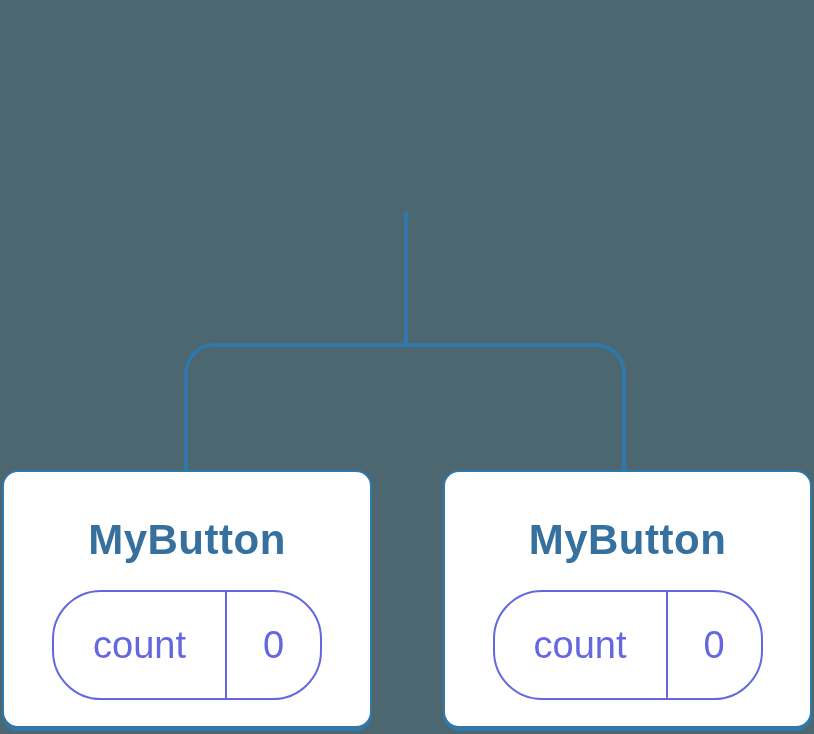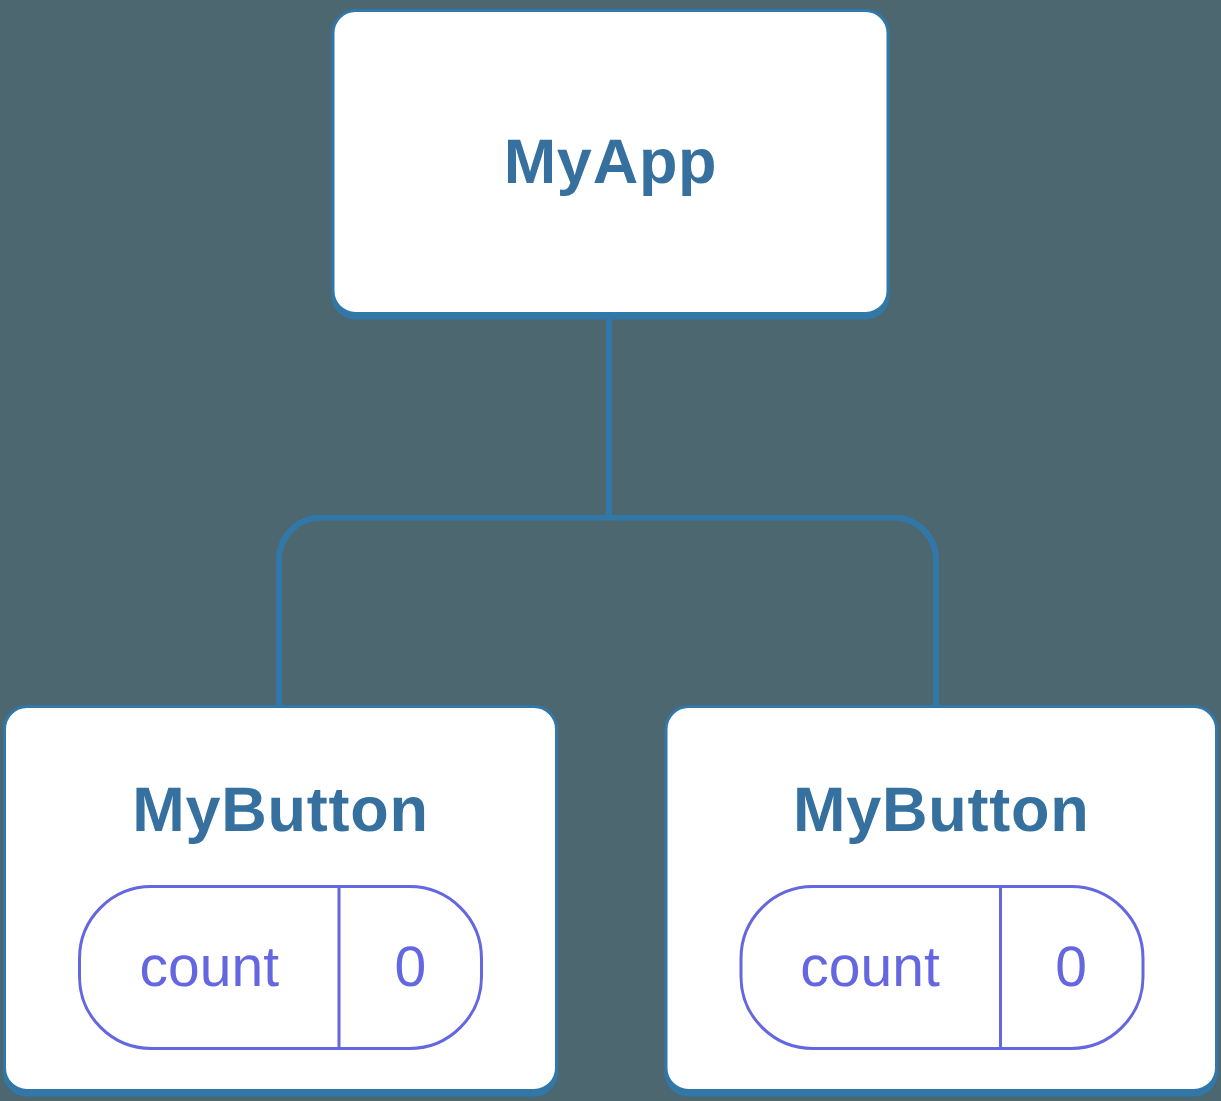--- a/index.html
+++ b/index.html
@@ -91,23 +91,20 @@
     display: flex;
     align-items: center;
     justify-content: center;
   }
 </style>
 </head>
 <body>
 
 <div class="diagram">
 
-  <div class="node node-root">
-    <span class="node-label">MyApp</span>
-  </div>
 
   <div class="connector-stem"></div>
   <div class="connector-bracket"></div>
 
   <div class="node node-child node-child-left">
     <span class="node-label">MyButton</span>
     <div class="state-pill">
       <span class="state-name">count</span>
       <span class="state-value">0</span>
     </div>

